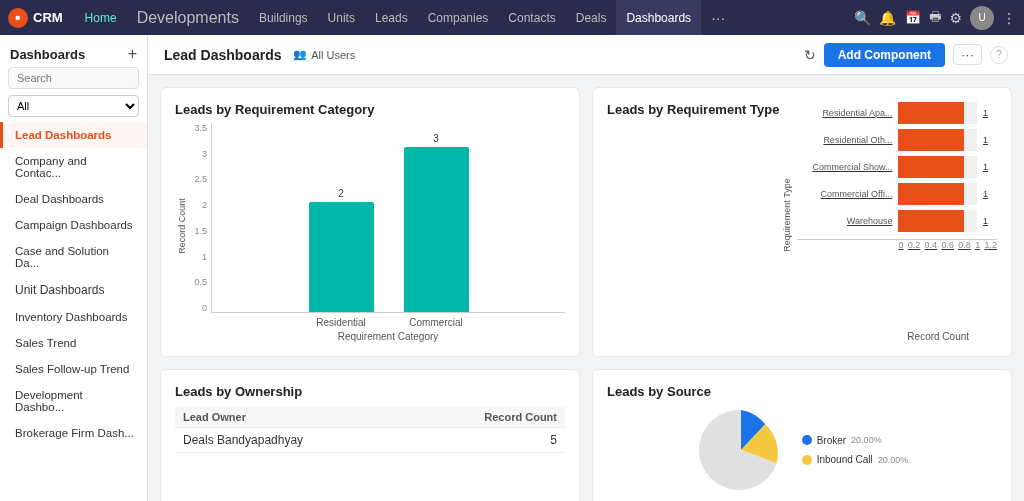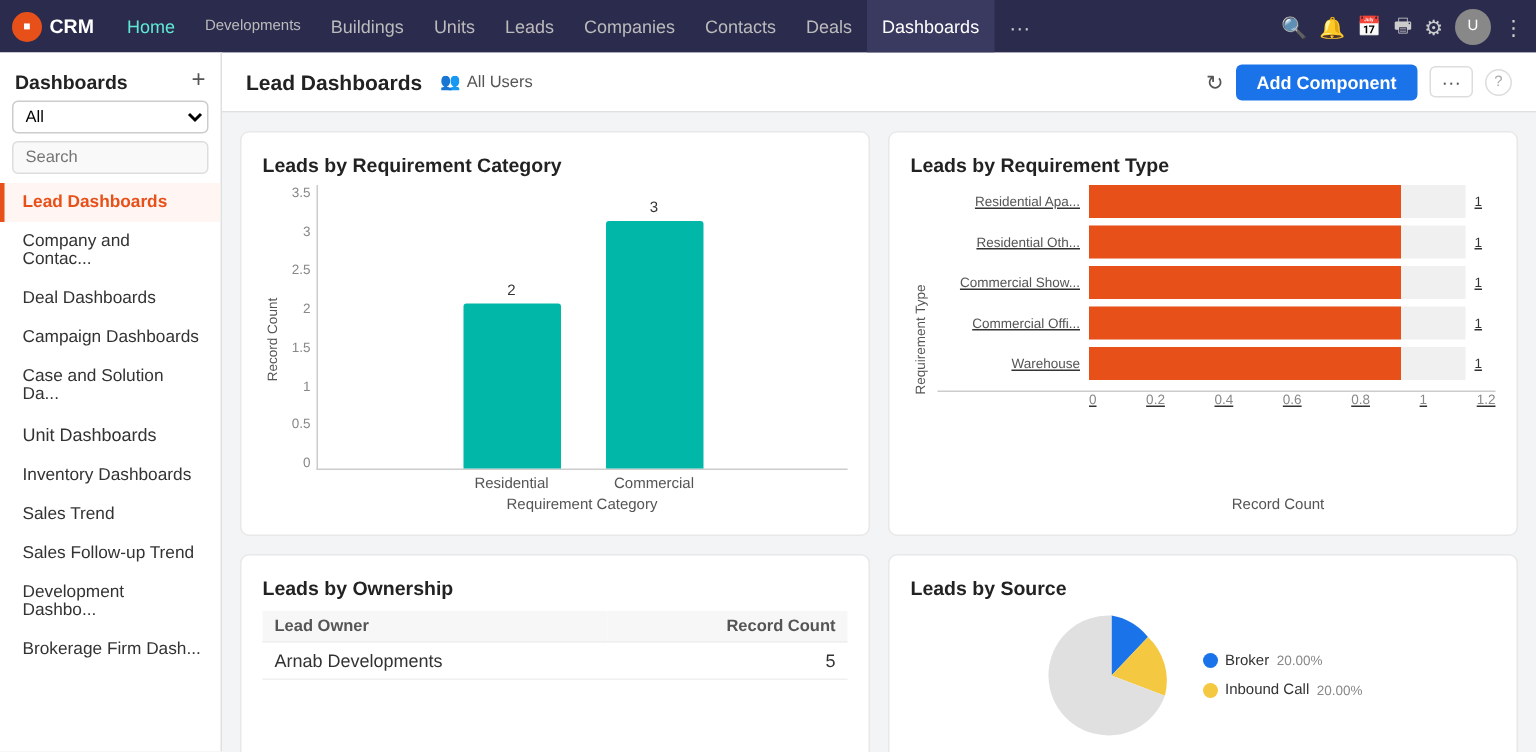--- a/index.html
+++ b/index.html
@@ -8,21 +8,21 @@
 </head>
 <body>
 
 <nav style="background:#2b2b4e; display:flex; align-items:center; height:35px; padding:0 8px; gap:2px;">
   <div style="display:flex;align-items:center;gap:5px;margin-right:10px;">
     <div style="background:#e8501a;border-radius:50%;width:20px;height:20px;display:flex;align-items:center;justify-content:center;color:#fff;font-size:8px;font-weight:bold;">■</div>
     <span style="color:#fff;font-weight:700;font-size:13px;">CRM</span>
   </div>
   <div id="nav-items-container" style="display:flex;align-items:center;">
       <div style="color: #5eead4; padding: 0px 10px; font-size: 12px; cursor: pointer; height: 51px; display: flex; align-items: center;">Home</div>
-      <div style="color: rgb(187, 187, 187); padding: 0px 10px; font-size: 10px; cursor: pointer; height: 35px; display: flex; align-items: center;">Developments</div>
+      <div style="color: rgb(187, 187, 187); padding: 0px 10px; font-size: 16px; cursor: pointer; height: 35px; display: flex; align-items: center;">Developments</div>
       <div style="color: rgb(187, 187, 187); padding: 0px 10px; font-size: 12px; cursor: pointer; height: 35px; display: flex; align-items: center;">Buildings</div>
       <div style="color: rgb(187, 187, 187); padding: 0px 10px; font-size: 12px; cursor: pointer; height: 35px; display: flex; align-items: center;">Units</div>
       <div style="color: rgb(187, 187, 187); padding: 0px 10px; font-size: 12px; cursor: pointer; height: 35px; display: flex; align-items: center;">Leads</div>
       <div style="color: rgb(187, 187, 187); padding: 0px 10px; font-size: 12px; cursor: pointer; height: 35px; display: flex; align-items: center;">Companies</div>
       <div style="color: rgb(187, 187, 187); padding: 0px 10px; font-size: 12px; cursor: pointer; height: 35px; display: flex; align-items: center;">Contacts</div>
       <div style="color: rgb(187, 187, 187); padding: 0px 10px; font-size: 12px; cursor: pointer; height: 35px; display: flex; align-items: center;">Deals</div>
       <div style="color: rgb(255, 255, 255); padding: 0px 10px; font-size: 12px; cursor: pointer; height: 35px; display: flex; align-items: center; background: rgb(58, 58, 96);">Dashboards</div>
     </div>
   <div style="color:#ccc;padding:0 8px;font-size:14px;cursor:pointer;">···</div>
   <div style="margin-left:auto;display:flex;align-items:center;gap:8px;">
@@ -36,27 +36,27 @@
   </div>
 </nav>
 
 <div style="display:flex;height:466px;">
 
   <aside style="width:148px;background:#fff;border-right:1px solid #e0e0e0;display:flex;flex-direction:column;flex-shrink:0;overflow-y:auto;">
     <div style="display:flex;align-items:center;justify-content:space-between;padding:10px 10px 4px 10px;">
       <span style="font-weight:700;font-size:13px;color:#222;">Dashboards</span>
       <span style="color:#555;cursor:pointer;font-size:16px;">+</span>
     </div>
+    <div style="padding:0 8px 6px 8px;">
+      <input type="text" style="width: 100%; padding: 4px 8px; border: 1px solid rgb(221, 221, 221); border-radius: 4px; font-size: 11px; background: rgb(249, 249, 249);" placeholder="Search">
+    </div>
     <div style="padding:0 8px 5px 8px;">
       <select style="width:100%;padding:3px 4px;border:1px solid #ccc;border-radius:4px;font-size:11px;background:#fff;">
         <option>All</option>
       </select>
-    </div>
-    <div style="padding:0 8px 6px 8px;">
-      <input type="text" style="width: 100%; padding: 4px 8px; border: 1px solid rgb(221, 221, 221); border-radius: 4px; font-size: 11px; background: rgb(249, 249, 249);" placeholder="Search">
     </div>
     <div id="sidebar-nav-container">
         <div style="padding: 7px 12px; font-size: 11.5px; color: rgb(232, 80, 26); cursor: pointer; border-left: 3px solid rgb(232, 80, 26); background: rgb(255, 245, 242); font-weight: 600;">Lead Dashboards</div>
         <div style="padding: 7px 12px; font-size: 11.5px; color: rgb(51, 51, 51); cursor: pointer; border-left: 3px solid transparent; background: transparent;">Company and Contac...</div>
         <div style="padding: 7px 12px; font-size: 11.5px; color: rgb(51, 51, 51); cursor: pointer; border-left: 3px solid transparent; background: transparent;">Deal Dashboards</div>
         <div style="padding: 7px 12px; font-size: 11.5px; color: rgb(51, 51, 51); cursor: pointer; border-left: 3px solid transparent; background: transparent;">Campaign Dashboards</div>
         <div style="padding: 7px 12px; font-size: 11.5px; color: rgb(51, 51, 51); cursor: pointer; border-left: 3px solid transparent; background: transparent;">Case and Solution Da...</div>
         <div style="padding: 7px 12px; font-size: 12px; color: rgb(51, 51, 51); cursor: pointer; border-left: 3px solid transparent; background: transparent;">Unit Dashboards</div>
         <div style="padding: 7px 12px; font-size: 11.5px; color: rgb(51, 51, 51); cursor: pointer; border-left: 3px solid transparent; background: transparent;">Inventory Dashboards</div>
         <div style="padding: 7px 12px; font-size: 11.5px; color: rgb(51, 51, 51); cursor: pointer; border-left: 3px solid transparent; background: transparent;">Sales Trend</div>
@@ -120,21 +120,21 @@
               <div style="display:flex;justify-content:center;gap:30px;padding:4px 10px 0;border-left:1px solid transparent;">
                 <span style="font-size:10px;color:#555;width:65px;text-align:center;">Residential</span>
                 <span style="font-size:10px;color:#555;width:65px;text-align:center;">Commercial</span>
               </div>
             </div>
           </div>
           <div style="text-align:center;font-size:10px;color:#555;margin-top:3px;padding-left:36px;">Requirement Category</div>
         </div>
       </div>
 
-      <div style="background:#fff;border:1px solid #e8e8e8;border-radius:6px;padding:14px;display:flex;flex-direction:column;">
+      <div style="background:#fff;border:1px solid #e8e8e8;border-radius:6px;padding:14px;display:flex;flex-direction:row;">
         <div style="font-size:13px;font-weight:700;color:#222;margin-bottom:6px;">Leads by Requirement Type</div>
         <div style="flex:1;display:flex;flex-direction:column;">
           <div style="display:flex;flex:1;gap:4px;">
 
             <div style="display:flex;align-items:center;justify-content:center;width:14px;">
               <span style="font-size:9px;color:#555;transform:rotate(-90deg);white-space:nowrap;display:block;">Requirement Type</span>
             </div>
             <div style="flex:1;display:flex;flex-direction:column;gap:5px;text-decoration:underline;">
 
               <div style="display:flex;align-items:center;gap:6px;">
@@ -196,21 +196,21 @@
         <div style="font-size:13px;font-weight:700;color:#222;margin-bottom:8px;">Leads by Ownership</div>
         <table style="width:100%;border-collapse:collapse;font-size:12px;">
           <thead>
             <tr>
               <th style="text-align:left;color:#555;font-weight:600;padding:4px 8px;border-bottom:1px solid #eee;font-size:11px;background:#f7f7f7;">Lead Owner</th>
               <th style="text-align:right;color:#555;font-weight:600;padding:4px 8px;border-bottom:1px solid #eee;font-size:11px;background:#f7f7f7;">Record Count</th>
             </tr>
           </thead>
           <tbody>
             <tr>
-              <td style="padding:5px 8px;border-bottom:1px solid #f0f0f0;">Arnab Developments</td>
+              <td style="padding:5px 8px;border-bottom:1px solid #f0f0f0;">Deals Bandyapadhyay</td>
               <td style="padding:5px 8px;border-bottom:1px solid #f0f0f0;text-align:right;">5</td>
             </tr>
           </tbody>
         </table>
       </div>
 
       <div style="background:#fff;border:1px solid #e8e8e8;border-radius:6px;padding:14px;display:flex;flex-direction:column;">
         <div style="font-size:13px;font-weight:700;color:#222;margin-bottom:6px;">Leads by Source</div>
         <div style="flex:1;display:flex;align-items:center;justify-content:center;gap:16px;">
 

